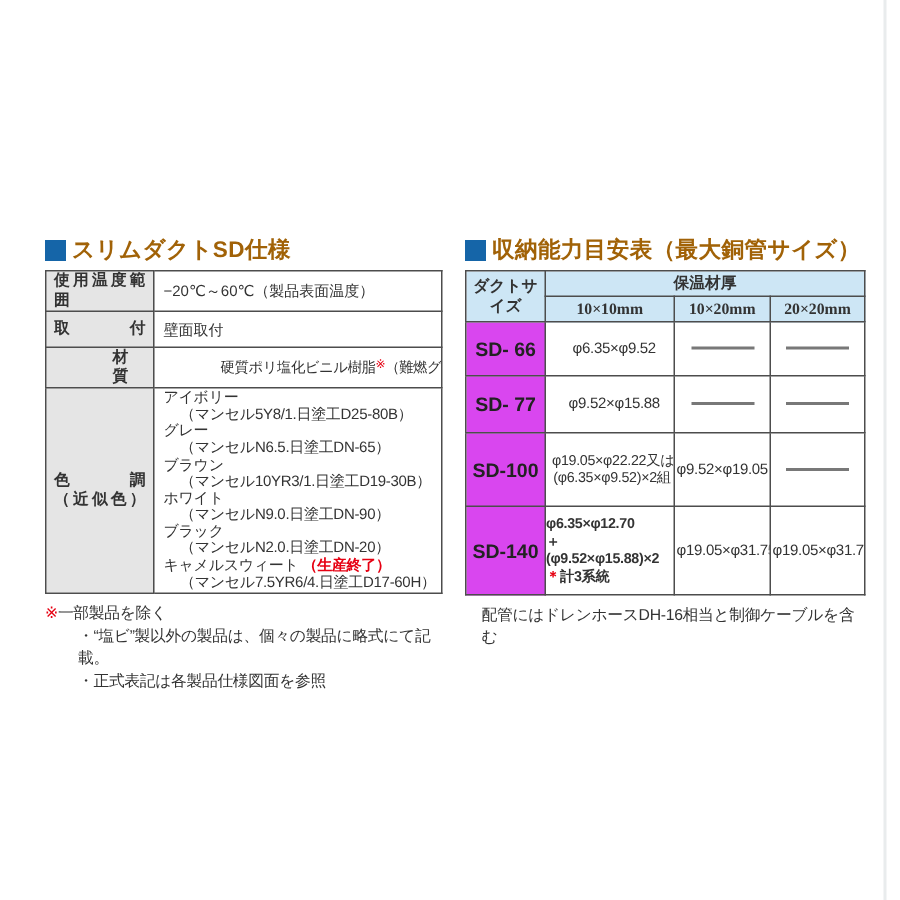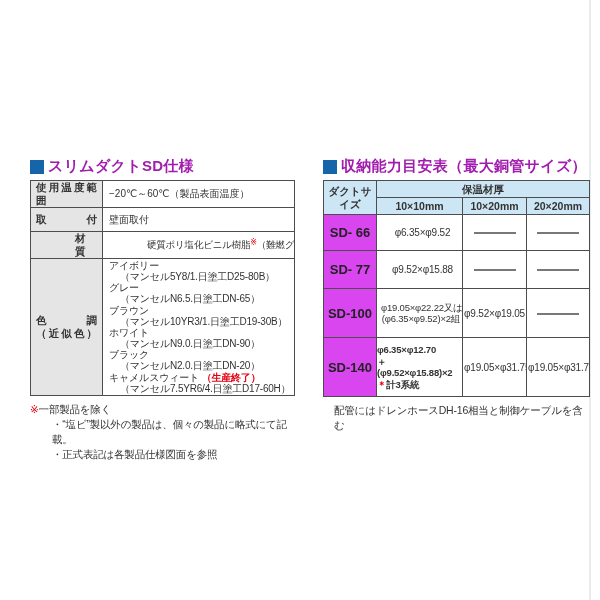--- a/index.html
+++ b/index.html
@@ -3,24 +3,24 @@
 <meta charset="utf-8">
 <style>
   html,body{margin:0;padding:0;background:#fff;}
   .canvas{
     position:relative;width:600px;height:600px;background:#ffffff;overflow:hidden;
     font-family:"Liberation Sans","DejaVu Sans",sans-serif;color:#333;
   }
   .edge-artifact{position:absolute;right:9px;top:0;width:2px;height:600px;background:#e9eced;}
   .block{position:absolute;}
   .block-left{left:30px;top:157px;width:264px;}
-  .block-right{left:323px;top:157px;width:266px;}
+  .block-right{left:310px;top:157px;width:266px;}
 
   .sec-title{display:flex;align-items:center;gap:4px;height:19px;margin:0 0 4px 0;
-    font-size:15px;font-weight:bold;color:#a21caf;letter-spacing:.3px;white-space:nowrap;}
+    font-size:15px;font-weight:bold;color:#a16207;letter-spacing:.3px;white-space:nowrap;}
   .sq{flex:0 0 auto;width:14px;height:14px;background:#1565a8;}
 
   table{border-collapse:collapse;table-layout:fixed;width:100%;}
   th,td{border:1px solid #4d4d4d;margin:0;}
 
   
   .spec th{background:#e5e5e5;font-size:10.5px;font-weight:bold;color:#333;
     text-align:justify;text-align-last:justify;white-space:pre-line;
     padding:0 5px;line-height:13px;vertical-align:middle;}
   .spec td{font-size:10px;color:#333;padding:1px 4px 1px 6px;vertical-align:middle;
@@ -36,21 +36,21 @@
   .ref-mark{color:#e60012;font-size:8px;vertical-align:3px;}
   .red{color:#e60012;}
   .bold{font-weight:bold;}
 
   .notes{margin-top:6px;font-size:10.5px;line-height:15px;color:#333;letter-spacing:-.2px;}
   .notes .indent{padding-left:22px;}
   .notes .indent-sm{padding-left:11px;}
 
   
   .cap th.hdr{background:#cde6f5;font-size:10.5px;font-weight:bold;color:#333;
-    text-align:center;vertical-align:middle;height:14px;line-height:13px;}
+    text-align:center;vertical-align:middle;height:14px;line-height:13px;font-family:Liberation Serif, serif;}
   .cap th.duct{background:#d946ef;font-weight:bold;font-size:13px;color:#222;
     text-align:center;white-space:pre;vertical-align:middle;}
   .cap td{font-size:10px;color:#333;text-align:center;vertical-align:middle;
     letter-spacing:-.2px;overflow:hidden;}
   .cap td.c1{text-align:center;padding-left:7px;white-space:nowrap;}
   .cap td.c1.multi{font-size:9.5px;line-height:11px;padding-left:4px;}
   .cap td.c1.centered{text-align:left;padding-left:0;line-height:11.5px;font-weight:bold;}
   .cap .r-66 th,.cap .r-66 td{height:33px;}
   .cap .r-77 th,.cap .r-77 td{height:35px;margin-left:30px;}
   .cap .r-100 th,.cap .r-100 td{height:46px;}

